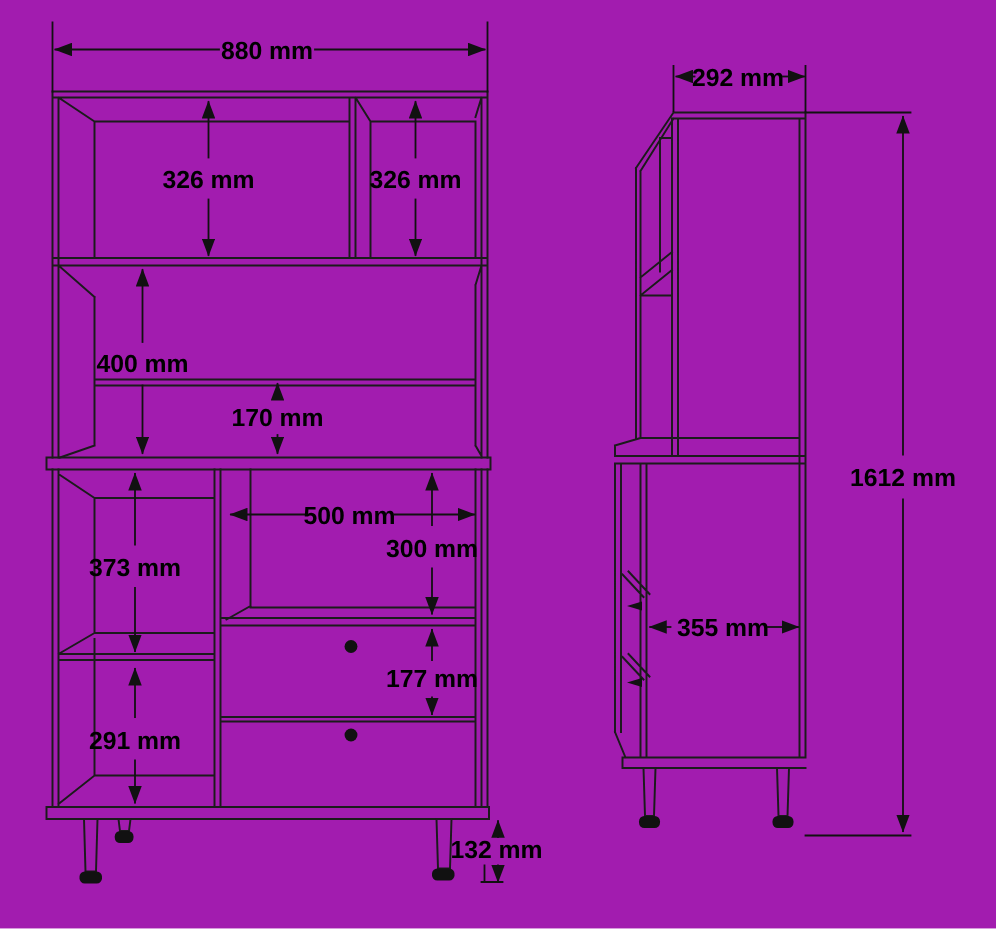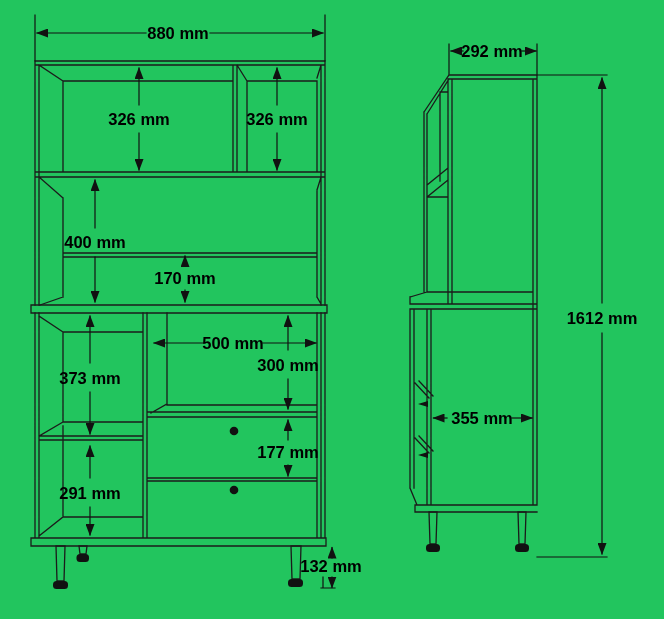--- a/index.html
+++ b/index.html
@@ -1,16 +1,16 @@
 <!DOCTYPE html>
 <html><head>
 <meta charset="utf-8">
 <style>
   html,body{margin:0;padding:0;background:#ffffff;}
-  .stage{position:relative;width:664px;height:619px;background:#22c55e;overflow:hidden;
+  .stage{position:relative;width:664px;height:619px;background:#a21caf;overflow:hidden;
          font-family:"Liberation Sans",sans-serif;}
   svg{display:block;}
   .ink path, .ink line{stroke:#1b1b1b;stroke-width:1.3;fill:none;stroke-linecap:square;}
   .dim path, .dim line{stroke:#111111;stroke-width:1.2;fill:none;}
   .fillk{fill:#111111;stroke:none;}
   .legfill{fill:#ffffff;}
   text.dimlabel{font-family:"Liberation Sans",sans-serif;font-weight:bold;font-size:16.5px;
                 fill:#000000;text-anchor:middle;}
 </style>
 </head>

